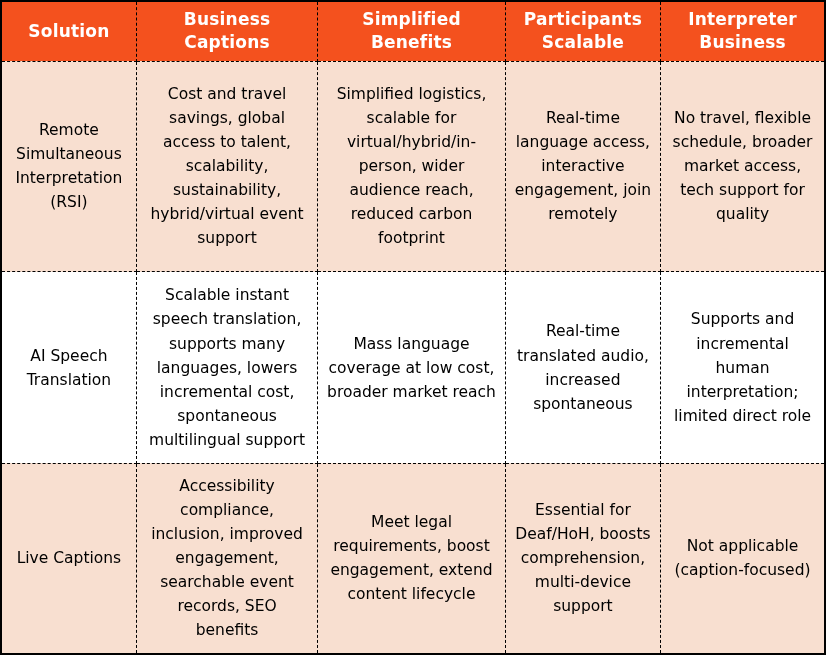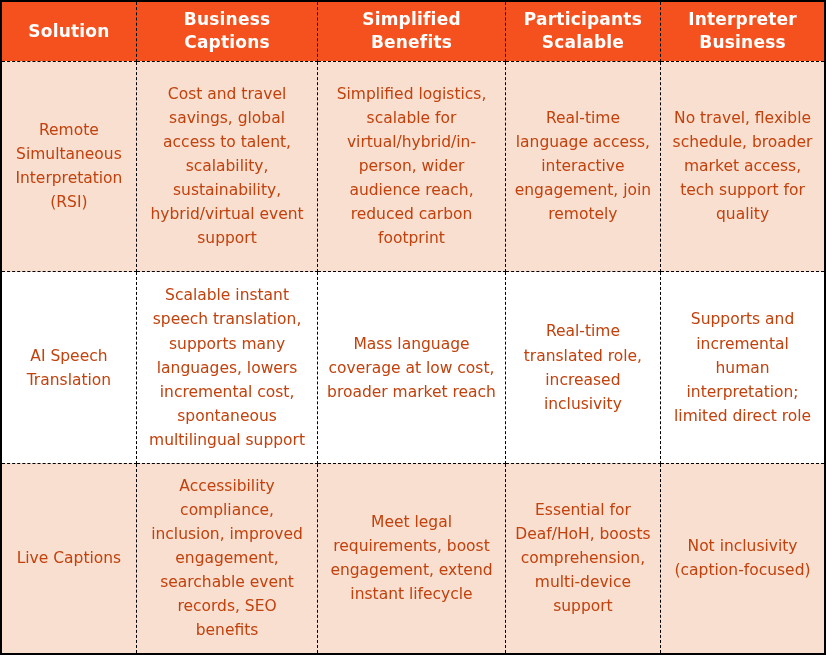--- a/index.html
+++ b/index.html
@@ -43,21 +43,21 @@
   thead th {
     background: #f4511e;
     color: #ffffff;
     font-weight: bold;
     font-size: 17px;
     line-height: 1.35;
     letter-spacing: 0.2px;
   }
   
   tbody td {
-    color: #c2410c;
+    color: #000000;
     font-size: 15.5px;
     line-height: 1.55;
   }
   tbody tr:nth-child(odd) td { background: #f8dfd0; }
   tbody tr:nth-child(even) td { background: #ffffff; }
   tbody tr:nth-child(1) { height: 210px; }
   tbody tr:nth-child(2) { height: 191px; }
   tbody tr:nth-child(3) { height: 190px; }
 </style>
 </head>
@@ -86,25 +86,25 @@
           <td>Remote Simultaneous Interpretation (RSI)</td>
           <td>Cost and travel savings, global access to talent, scalability, sustainability, hybrid/virtual event support</td>
           <td>Simplified logistics, scalable for virtual/hybrid/in-person, wider audience reach, reduced carbon footprint</td>
           <td>Real-time language access, interactive engagement, join remotely</td>
           <td>No travel, flexible schedule, broader market access, tech support for quality</td>
         </tr>
         <tr>
           <td>AI Speech Translation</td>
           <td>Scalable instant speech translation, supports many languages, lowers incremental cost, spontaneous multilingual support</td>
           <td>Mass language coverage at low cost, broader market reach</td>
-          <td>Real-time translated role, increased inclusivity</td>
+          <td>Real-time translated audio, increased spontaneous</td>
           <td>Supports and incremental human interpretation; limited direct role</td>
         </tr>
         <tr>
           <td>Live Captions</td>
           <td>Accessibility compliance, inclusion, improved engagement, searchable event records, SEO benefits</td>
-          <td>Meet legal requirements, boost engagement, extend instant lifecycle</td>
+          <td>Meet legal requirements, boost engagement, extend content lifecycle</td>
           <td>Essential for Deaf/HoH, boosts comprehension, multi-device support</td>
-          <td>Not inclusivity (caption-focused)</td>
+          <td>Not applicable (caption-focused)</td>
         </tr>
       </tbody>
   </table>
 </div>
 
 </body></html>

